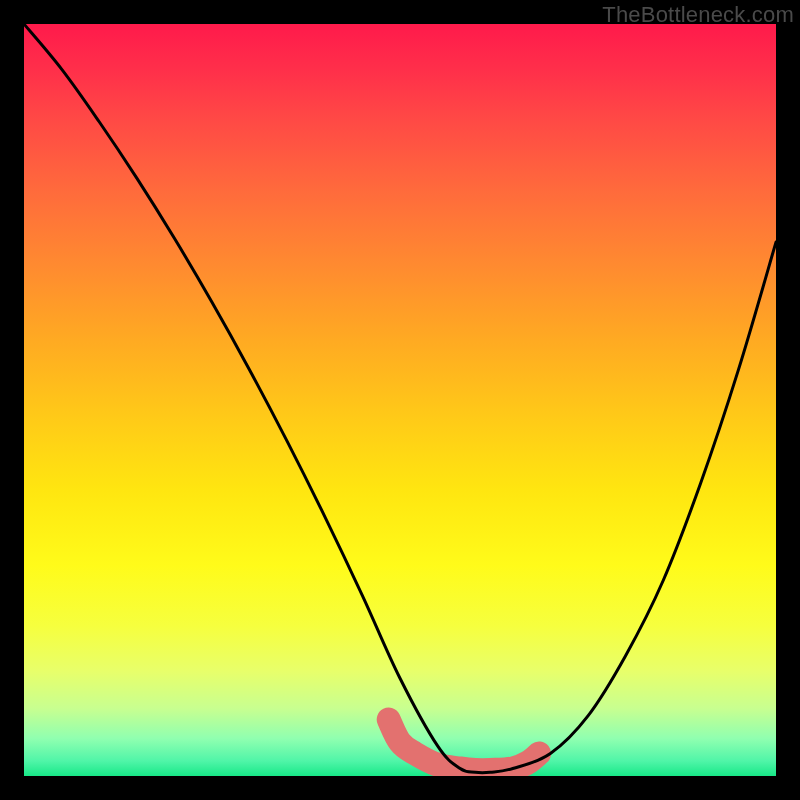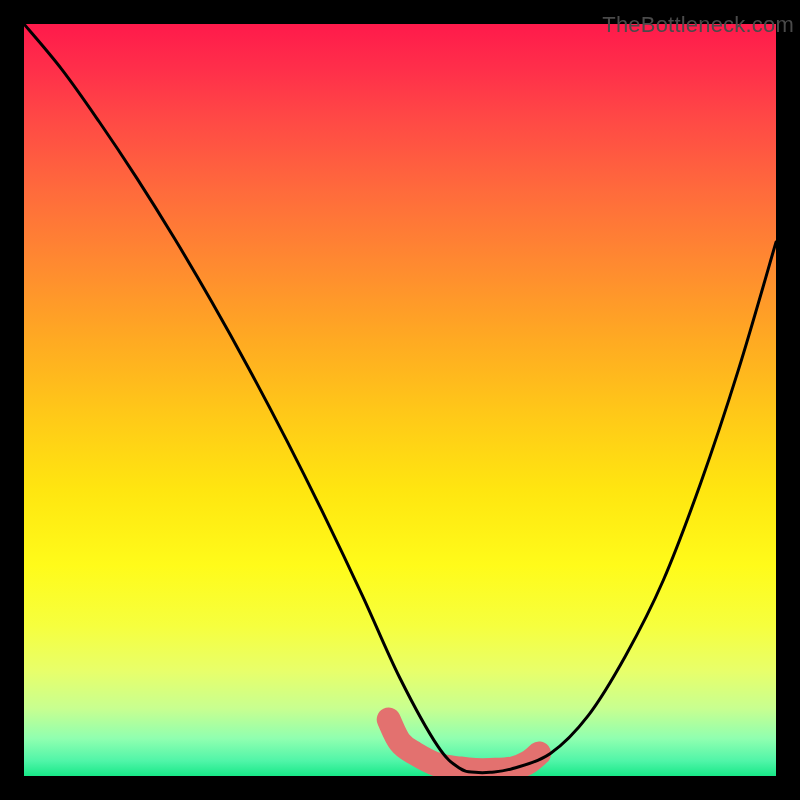--- a/index.html
+++ b/index.html
@@ -40,21 +40,21 @@
       #f6ff3e 80%,
       #e8ff6a 86%,
       #c8ff90 91%,
       #90ffb0 95%,
       #50f5a8 98%,
       #18e888 100%
     );
   }
   .watermark {
     position: absolute;
-    top: 12px;
+    top: 2px;
     right: 6px;
     font-family: Arial, Helvetica, sans-serif;
     font-size: 22px;
     color: #4a4a4a;
     letter-spacing: 0.2px;
     user-select: none;
   }
   svg.curve {
     position: absolute;
     inset: 0;

